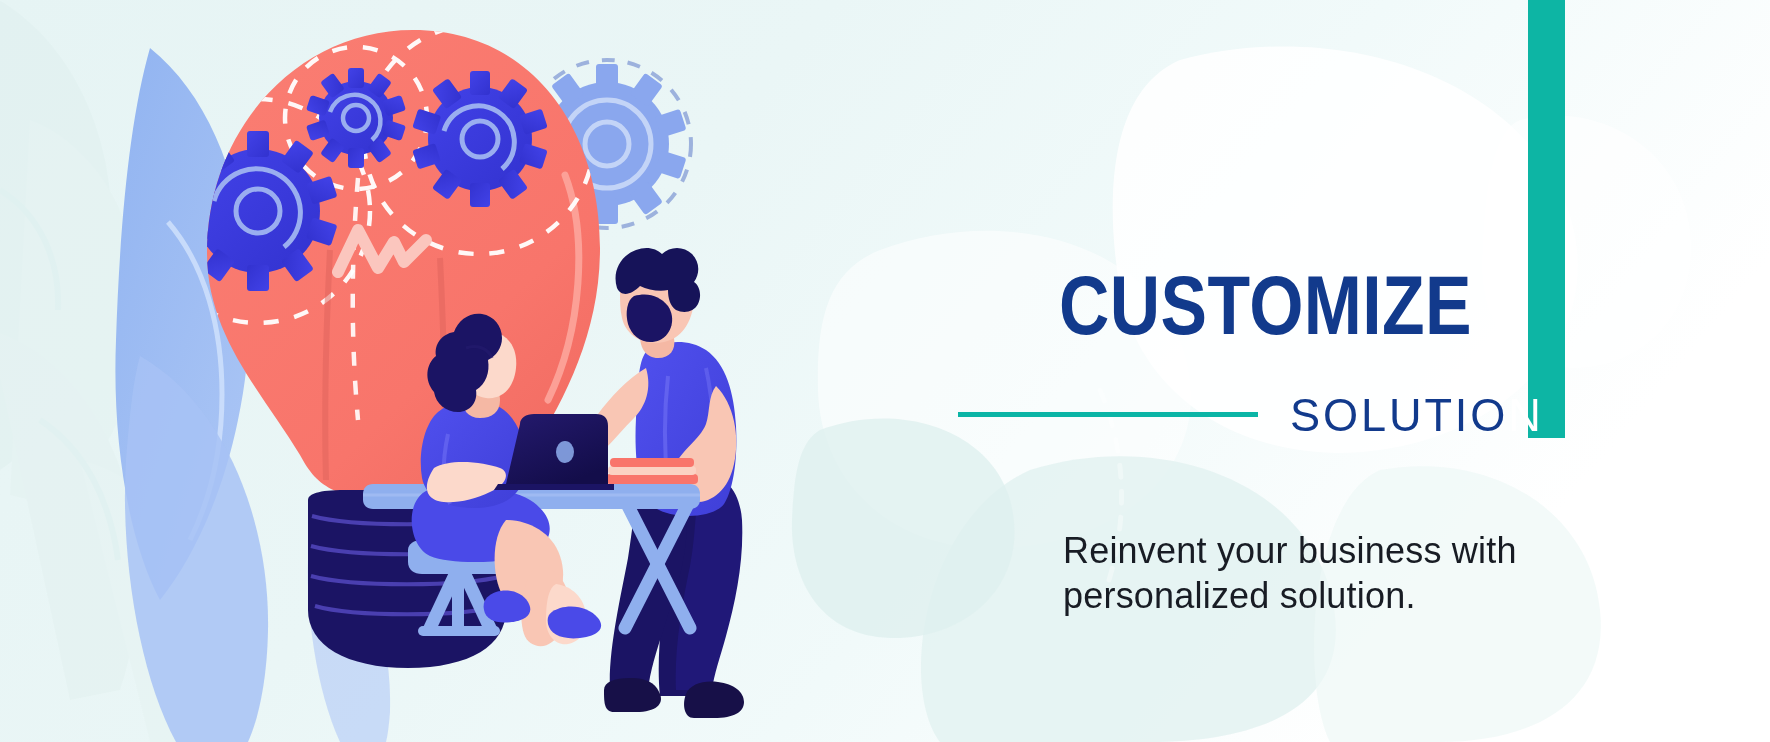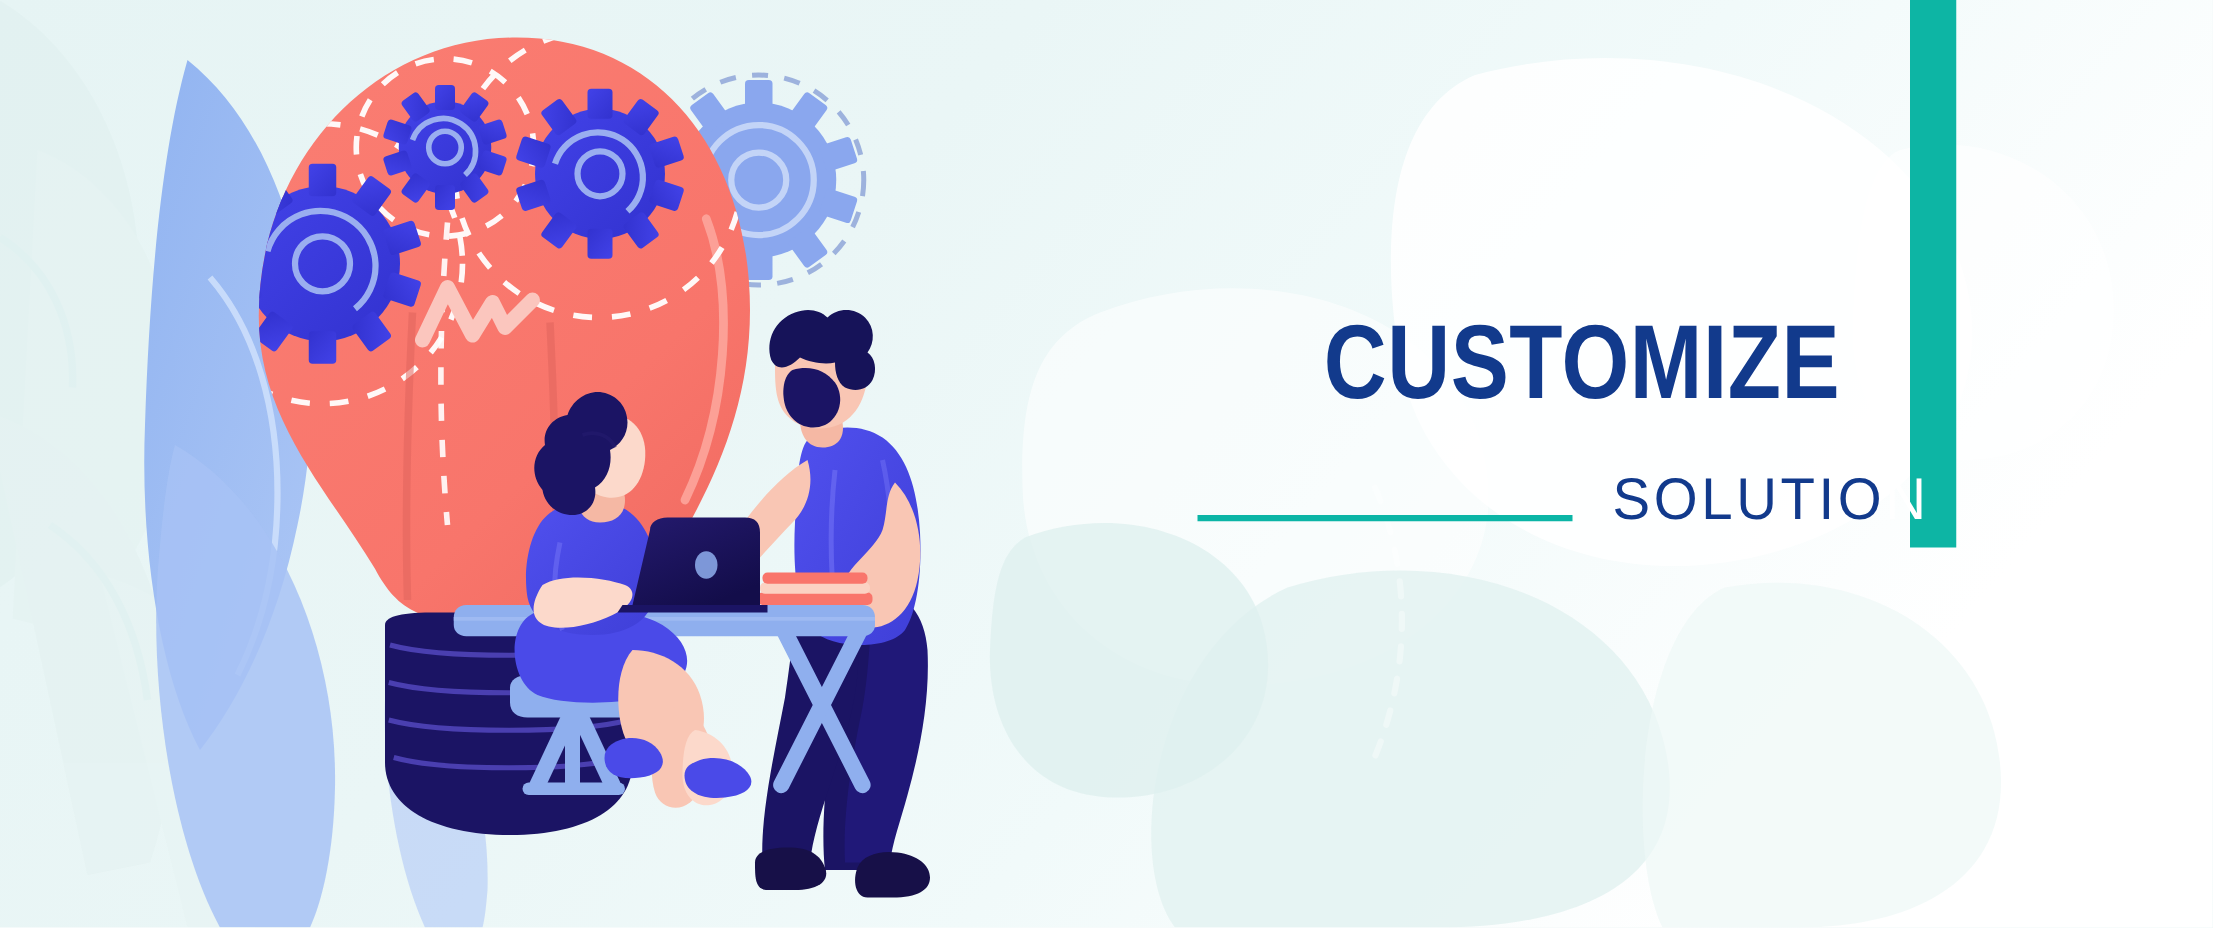--- a/index.html
+++ b/index.html
@@ -19,20 +19,21 @@
     position: absolute;
     inset: 0;
     width: 1770px;
     height: 742px;
     display: block;
   }
   .txt-layer {
     position: absolute;
     inset: 0;
     pointer-events: none;
+    margin-top: 16px;
   }
   #headline {
     position: absolute;
     left: 1059px;
     top: 247px;
     font-family: "Liberation Sans", sans-serif;
     font-weight: 700;
     font-size: 84px;
     line-height: 84px;
     letter-spacing: 0.5px;
@@ -407,15 +408,17 @@
       </g>
 
       <rect x="1528" y="0" width="37" height="438" fill="#0db5a4"></rect>
       <rect x="958" y="412" width="300" height="5" fill="#0bb5a6"></rect>
     </g>
   </svg>
 
   <div class="txt-layer">
     <div id="headline">CUSTOMIZE</div>
     <div id="subbrand"><span>SOLUTIO</span><span class="tail">N</span></div>
+    <div id="tagline">Reinvent your business with
+personalized solution.</div>
   </div>
 
 </div>
 
 </body></html>

